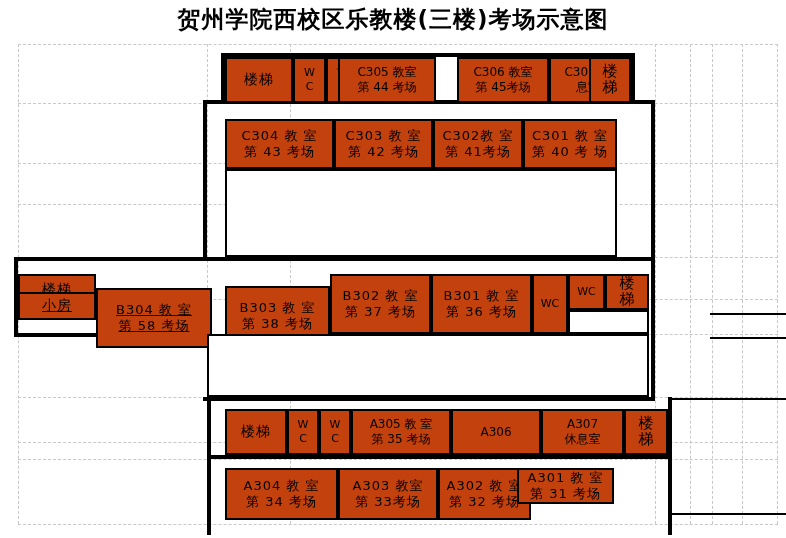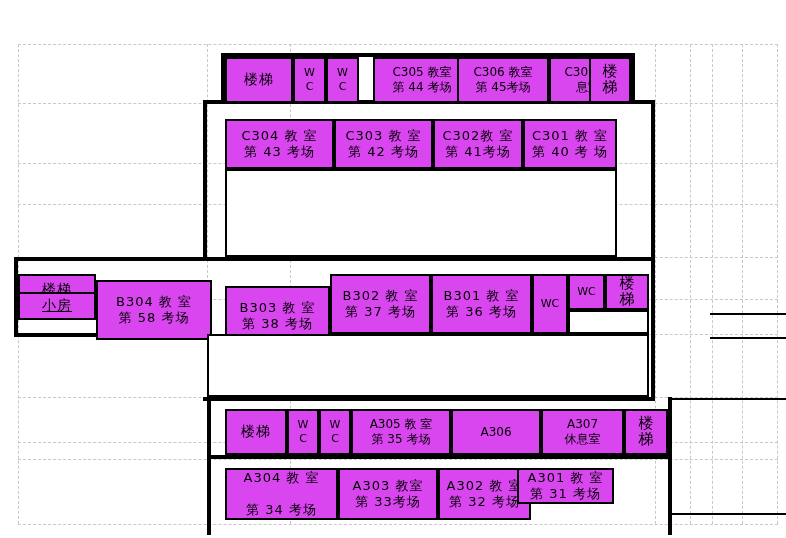--- a/index.html
+++ b/index.html
@@ -22,21 +22,21 @@
     font-family:"DejaVu Sans","Liberation Sans",sans-serif;
     letter-spacing:1px;white-space:nowrap;
   }
 
   
   .wall{position:absolute;background:#000;}
 
   
   .room{
     position:absolute;box-sizing:border-box;
-    border:2px solid #000;background:#d946ef;
+    border:2px solid #000;background:#c2410c;
     display:flex;flex-direction:column;align-items:center;justify-content:center;
     font-family:"DejaVu Sans","Liberation Sans",sans-serif;
     color:#000;line-height:1.25;text-align:center;overflow:hidden;
   }
   .room .l1,.room .l2{display:block;white-space:nowrap;}
   .room.big{font-size:13px;letter-spacing:1px;}
   .room.mid{font-size:14px;letter-spacing:1px;}
   .room.narrow{font-size:12px;letter-spacing:0px;}
   .room.tiny{font-size:11px;letter-spacing:0px;}
   .room.vert{font-size:15px;line-height:1.05;}
@@ -70,20 +70,21 @@
     <div class="gridline v" style="left:18px;top:44px;height:480px;"></div>
     <div class="gridline v" style="left:207px;top:44px;height:480px;"></div>
     <div class="gridline v" style="left:290px;top:44px;height:480px;"></div>
     <div class="gridline v" style="left:655px;top:44px;height:480px;"></div>
     <div class="gridline v" style="left:690px;top:44px;height:480px;"></div>
     <div class="gridline v" style="left:712px;top:44px;height:480px;"></div>
     <div class="gridline v" style="left:742px;top:44px;height:480px;"></div>
     <div class="gridline v" style="left:777px;top:44px;height:480px;"></div>
   </div>
 
+  <div class="title">贺州学院西校区乐教楼(三楼)考场示意图</div>
 
   <div>
 
     <div class="wall" style="left:221px;top:53px;width:414px;height:4px;"></div>
     <div class="wall" style="left:221px;top:53px;width:4px;height:50px;"></div>
     <div class="wall" style="left:631px;top:53px;width:4px;height:50px;"></div>
 
     <div class="wall" style="left:203px;top:100px;width:452px;height:4px;"></div>
     <div class="wall" style="left:203px;top:100px;width:4px;height:160px;"></div>
     <div class="wall" style="left:651px;top:100px;width:4px;height:160px;"></div>
@@ -114,21 +115,21 @@
       <span class="l1">楼梯</span>
     </div>
     <div class="room tiny" style="left:293px;top:57px;width:33px;height:46px;">
       <span class="l1">W</span>
       <span class="l2">C</span>
     </div>
     <div class="room tiny" style="left:326px;top:57px;width:33px;height:46px;">
       <span class="l1">W</span>
       <span class="l2">C</span>
     </div>
-    <div class="room narrow" style="left:373px;top:57px;width:98px;height:46px;">
+    <div class="room narrow" style="left:338px;top:57px;width:98px;height:46px;">
       <span class="l1">C305 教室</span>
       <span class="l2">第 44 考场</span>
     </div>
     <div class="room narrow" style="left:457px;top:57px;width:92px;height:46px;">
       <span class="l1">C306 教室</span>
       <span class="l2">第 45考场</span>
     </div>
     <div class="room narrow" style="left:549px;top:57px;width:78px;height:46px;">
       <span class="l1">C307 休</span>
       <span class="l2">息室</span>
@@ -162,21 +163,21 @@
     <div class="corridor" style="left:225px;top:169px;width:392px;height:88px;"></div>
   </div>
 
   <div>
     <div class="room mid" style="left:18px;top:274px;width:78px;height:32px;">
       <span class="l1">楼梯</span>
     </div>
     <div class="room mid" style="left:18px;top:292px;width:78px;height:28px;text-decoration:underline;">
       <span class="l1">小房</span>
     </div>
-    <div class="room big" style="left:96px;top:280px;width:116px;height:60px;">
+    <div class="room big" style="left:96px;top:288px;width:116px;height:60px;text-decoration:underline;">
       <span class="l1">B304 教 室</span>
       <span class="l2">第 58 考场</span>
     </div>
   </div>
 
   <div>
     <div class="room big" style="left:225px;top:274px;width:105px;height:60px;margin-top:12px;">
       <span class="l1">B303 教 室</span>
       <span class="l2">第 38 考场</span>
     </div>
@@ -227,21 +228,21 @@
       <span class="l1">A307</span>
       <span class="l2">休息室</span>
     </div>
     <div class="room vert" style="left:624px;top:409px;width:44px;height:46px;">
       <span class="l1">楼</span>
       <span class="l2">梯</span>
     </div>
   </div>
 
   <div>
-    <div class="room big" style="left:225px;top:468px;width:113px;height:52px;justify-content:space-between;">
+    <div class="room big" style="left:225px;top:468px;width:113px;height:52px;">
       <span class="l1">A304 教 室</span>
       <span class="l2">第 34 考场</span>
     </div>
     <div class="room big" style="left:338px;top:468px;width:100px;height:52px;text-align:right;">
       <span class="l1">A303 教室</span>
       <span class="l2">第 33考场</span>
     </div>
     <div class="room big" style="left:438px;top:468px;width:93px;height:52px;">
       <span class="l1">A302 教 室</span>
       <span class="l2">第 32 考场</span>

